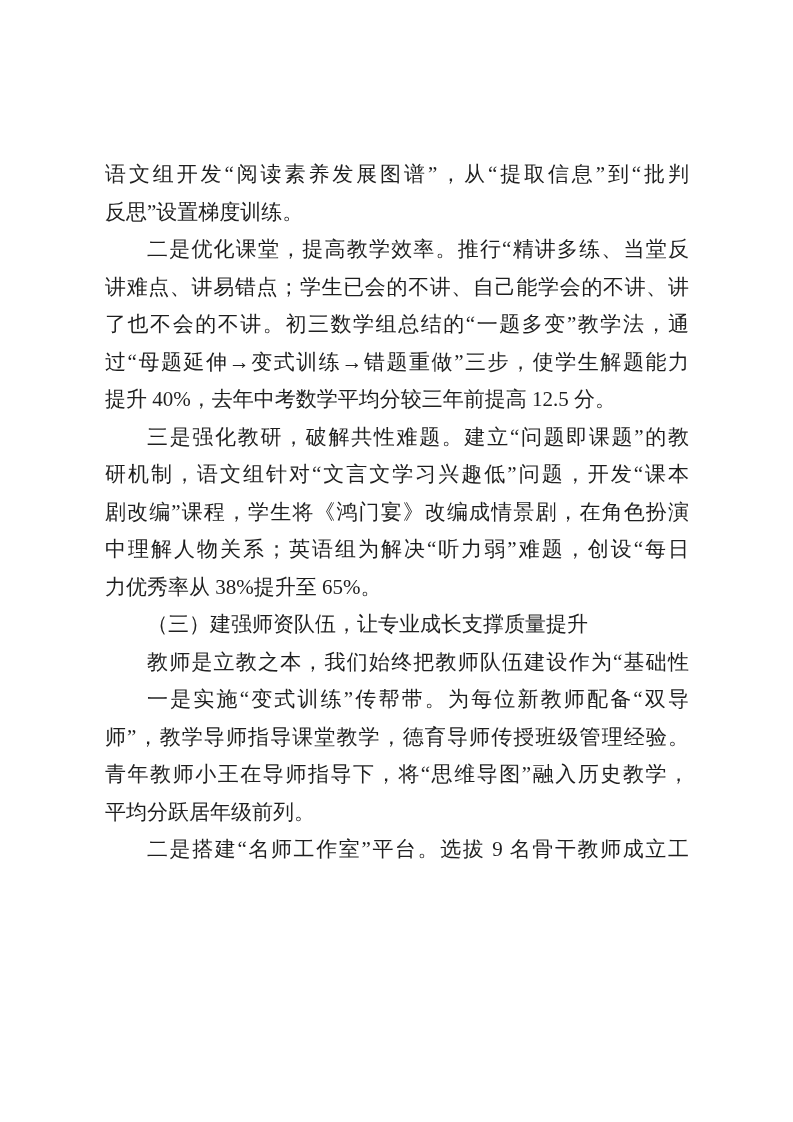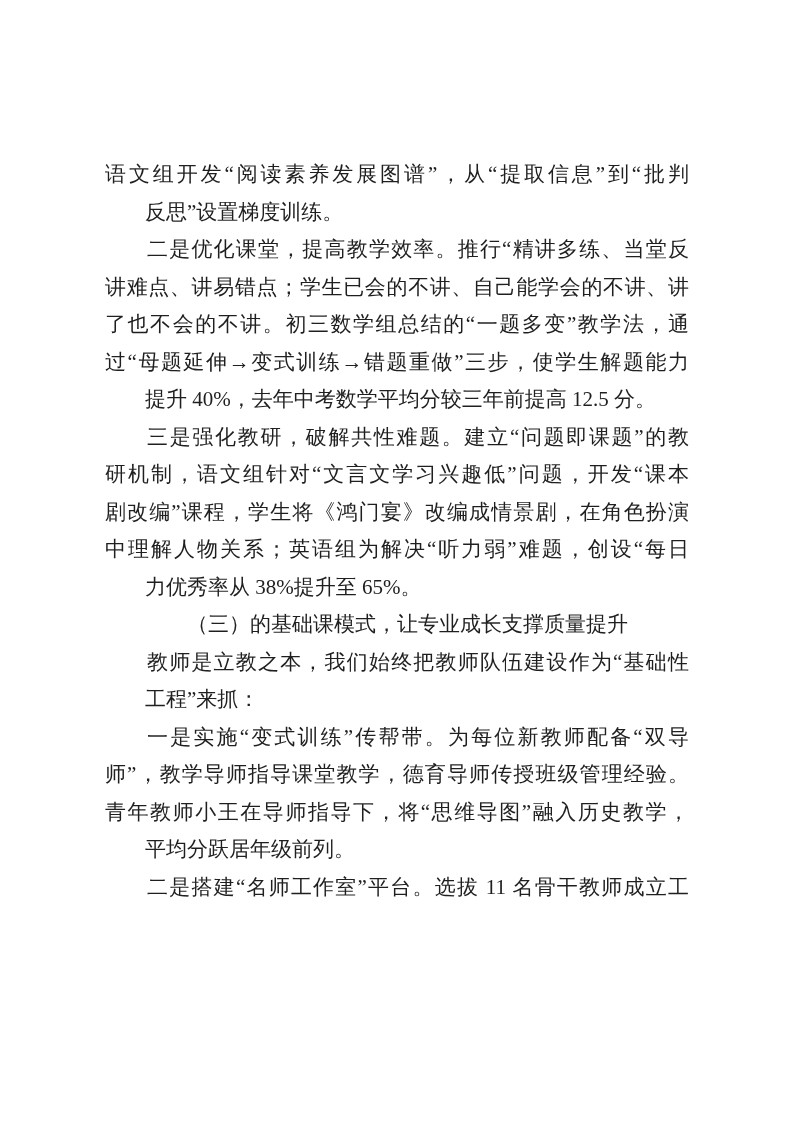--- a/index.html
+++ b/index.html
@@ -29,21 +29,20 @@
   .j {
     text-align: justify;
     text-align-last: justify;
     -moz-text-align-last: justify;
     text-justify: inter-character;
   }
   
   .e {
     text-align: left;
     text-align-last: left;
-    margin-left: 40px;
   }
   
   .i {
     text-indent: 2em;
   }
 </style>
 </head>
 <body>
 
 <div class="page" style="background: rgb(255, 255, 255); color: rgb(31, 31, 31);">
@@ -52,21 +51,20 @@
   <div class="ln j i">二是优化课堂，提高教学效率。推行“精讲多练、当堂反</div>
   <div class="ln j">讲难点、讲易错点；学生已会的不讲、自己能学会的不讲、讲</div>
   <div class="ln j">了也不会的不讲。初三数学组总结的“一题多变”教学法，通</div>
   <div class="ln j">过“母题延伸→变式训练→错题重做”三步，使学生解题能力</div>
   <div class="ln e">提升 40%，去年中考数学平均分较三年前提高 12.5 分。</div>
   <div class="ln j i">三是强化教研，破解共性难题。建立“问题即课题”的教</div>
   <div class="ln j">研机制，语文组针对“文言文学习兴趣低”问题，开发“课本</div>
   <div class="ln j">剧改编”课程，学生将《鸿门宴》改编成情景剧，在角色扮演</div>
   <div class="ln j">中理解人物关系；英语组为解决“听力弱”难题，创设“每日</div>
   <div class="ln e">力优秀率从 38%提升至 65%。</div>
-  <div class="ln e i">（三）的基础课模式，让专业成长支撑质量提升</div>
+  <div class="ln e i">（三）建强师资队伍，让专业成长支撑质量提升</div>
   <div class="ln j i">教师是立教之本，我们始终把教师队伍建设作为“基础性</div>
-  <div class="ln e">工程”来抓：</div>
   <div class="ln j i">一是实施“变式训练”传帮带。为每位新教师配备“双导</div>
   <div class="ln j">师”，教学导师指导课堂教学，德育导师传授班级管理经验。</div>
   <div class="ln j">青年教师小王在导师指导下，将“思维导图”融入历史教学，</div>
   <div class="ln e">平均分跃居年级前列。</div>
-  <div class="ln j i">二是搭建“名师工作室”平台。选拔 11 名骨干教师成立工</div>
+  <div class="ln j i">二是搭建“名师工作室”平台。选拔 9 名骨干教师成立工</div>
 </div>
 
 </body></html>

